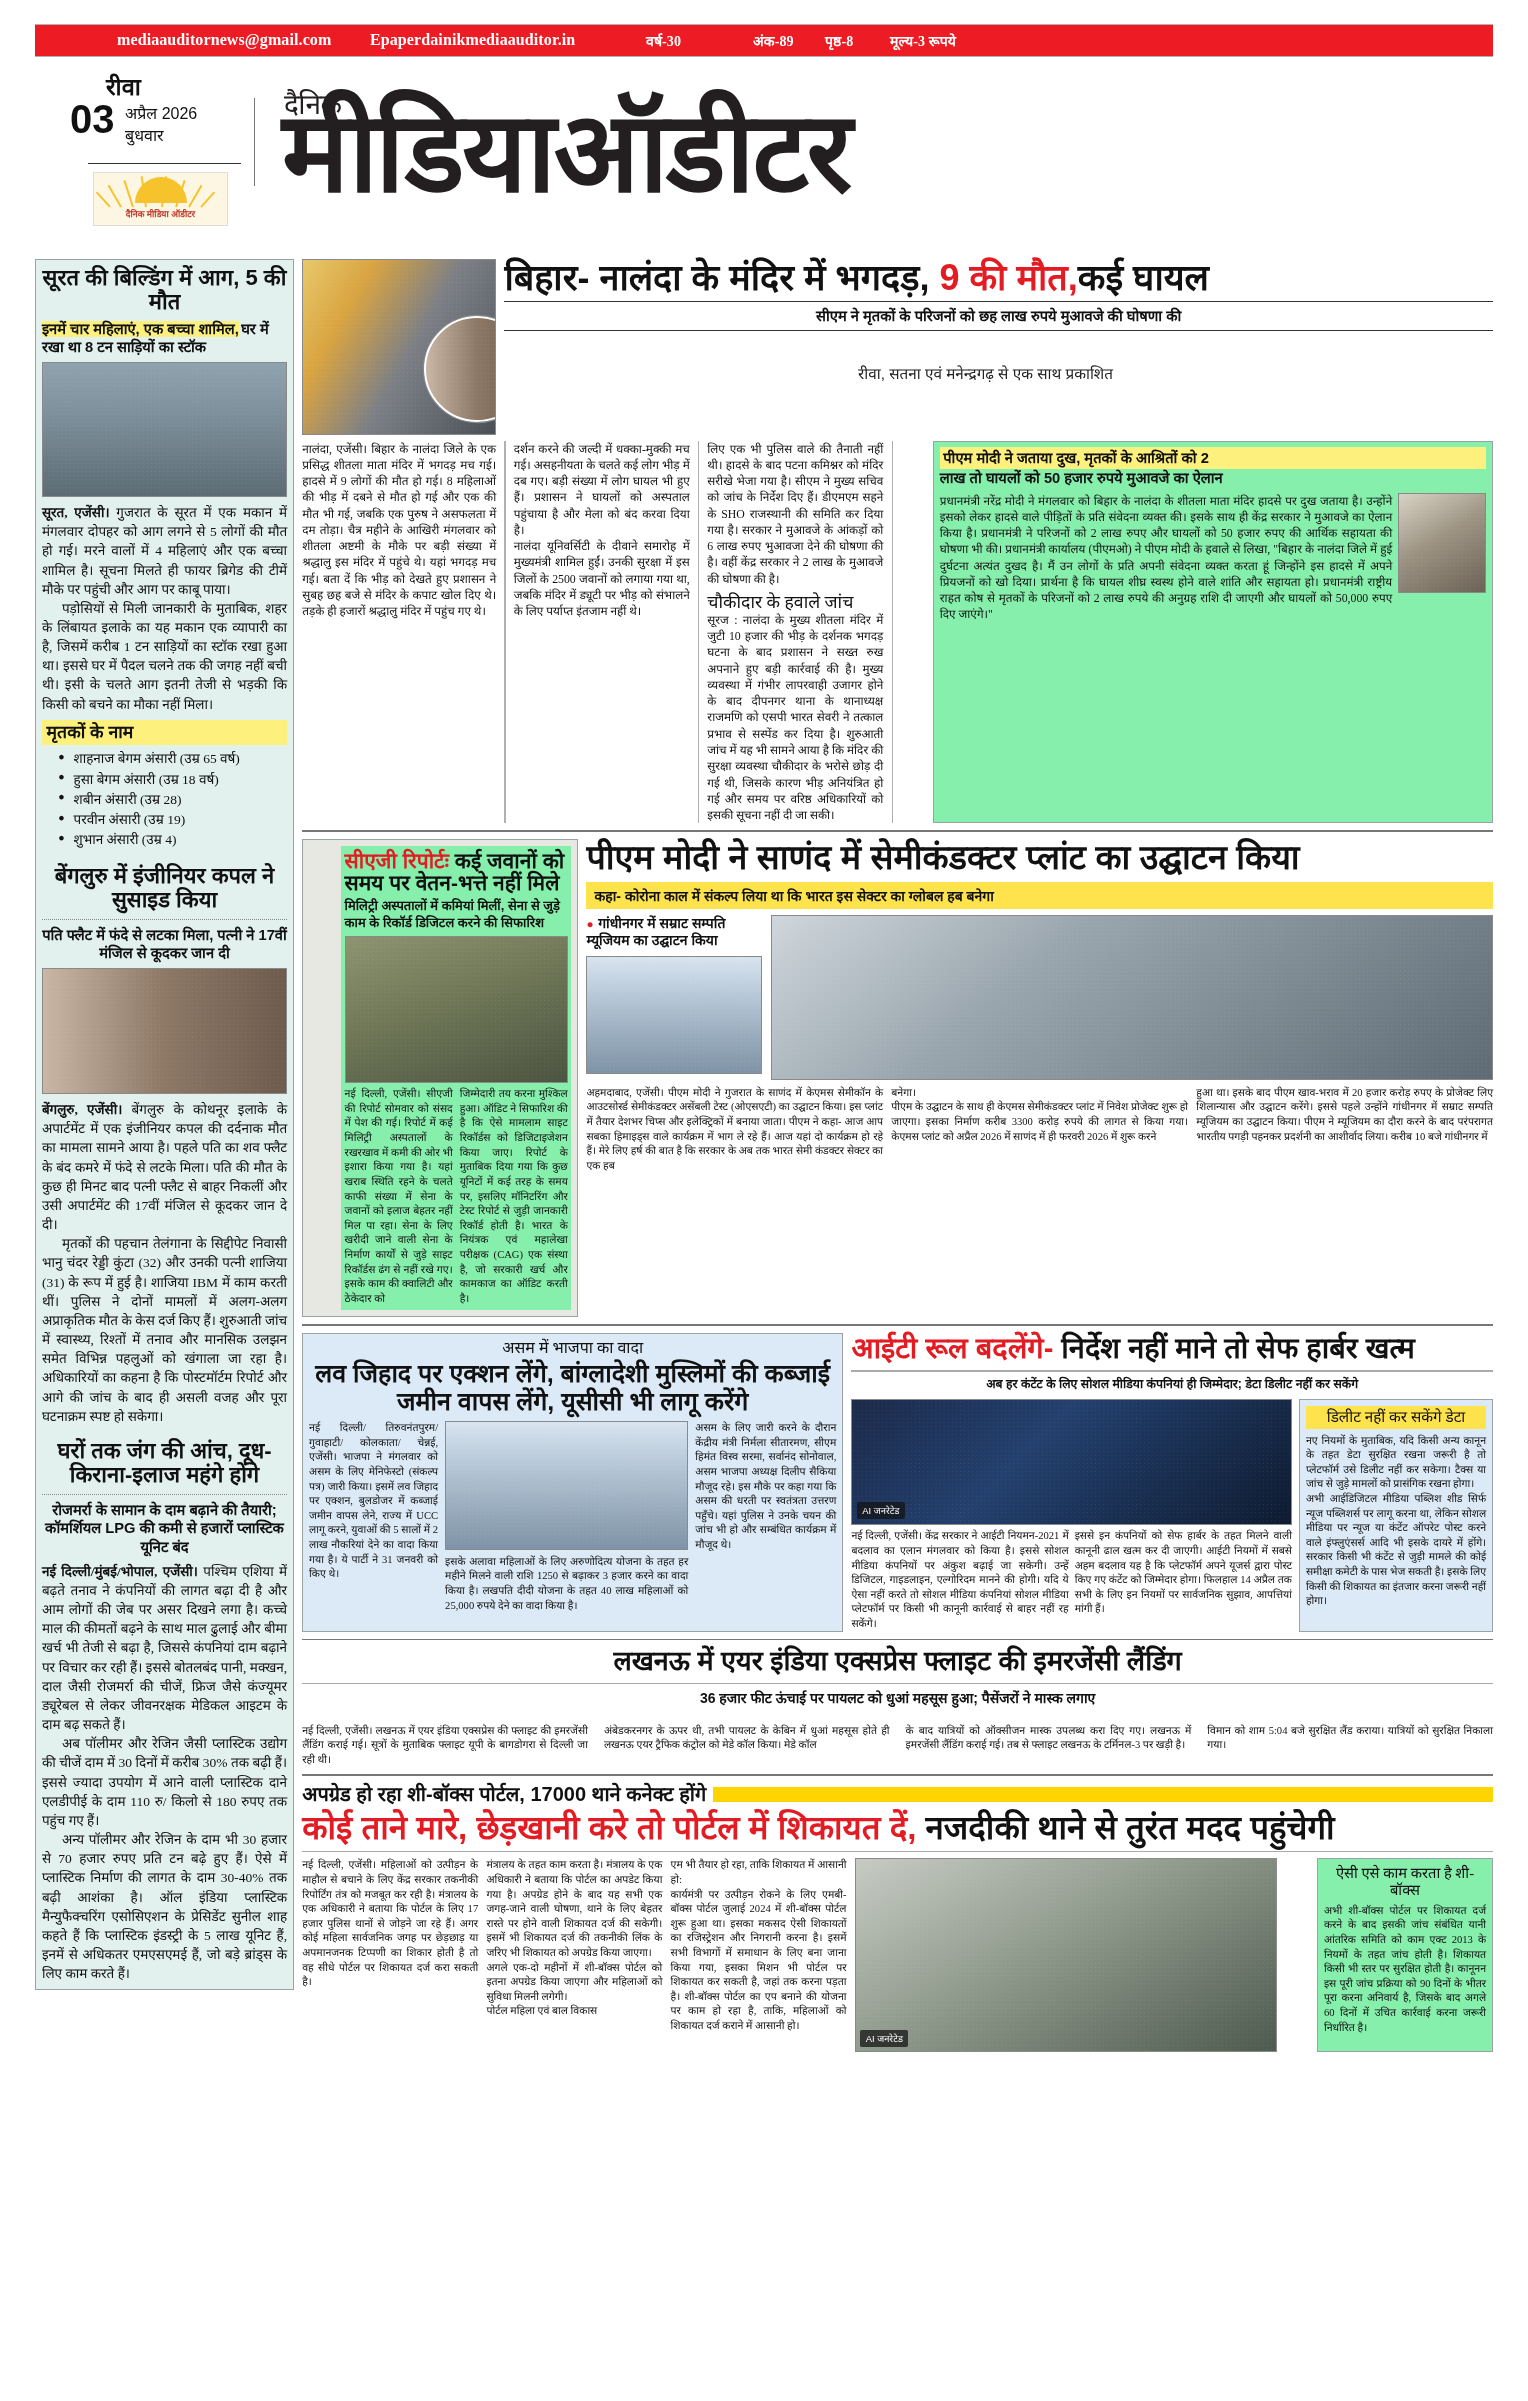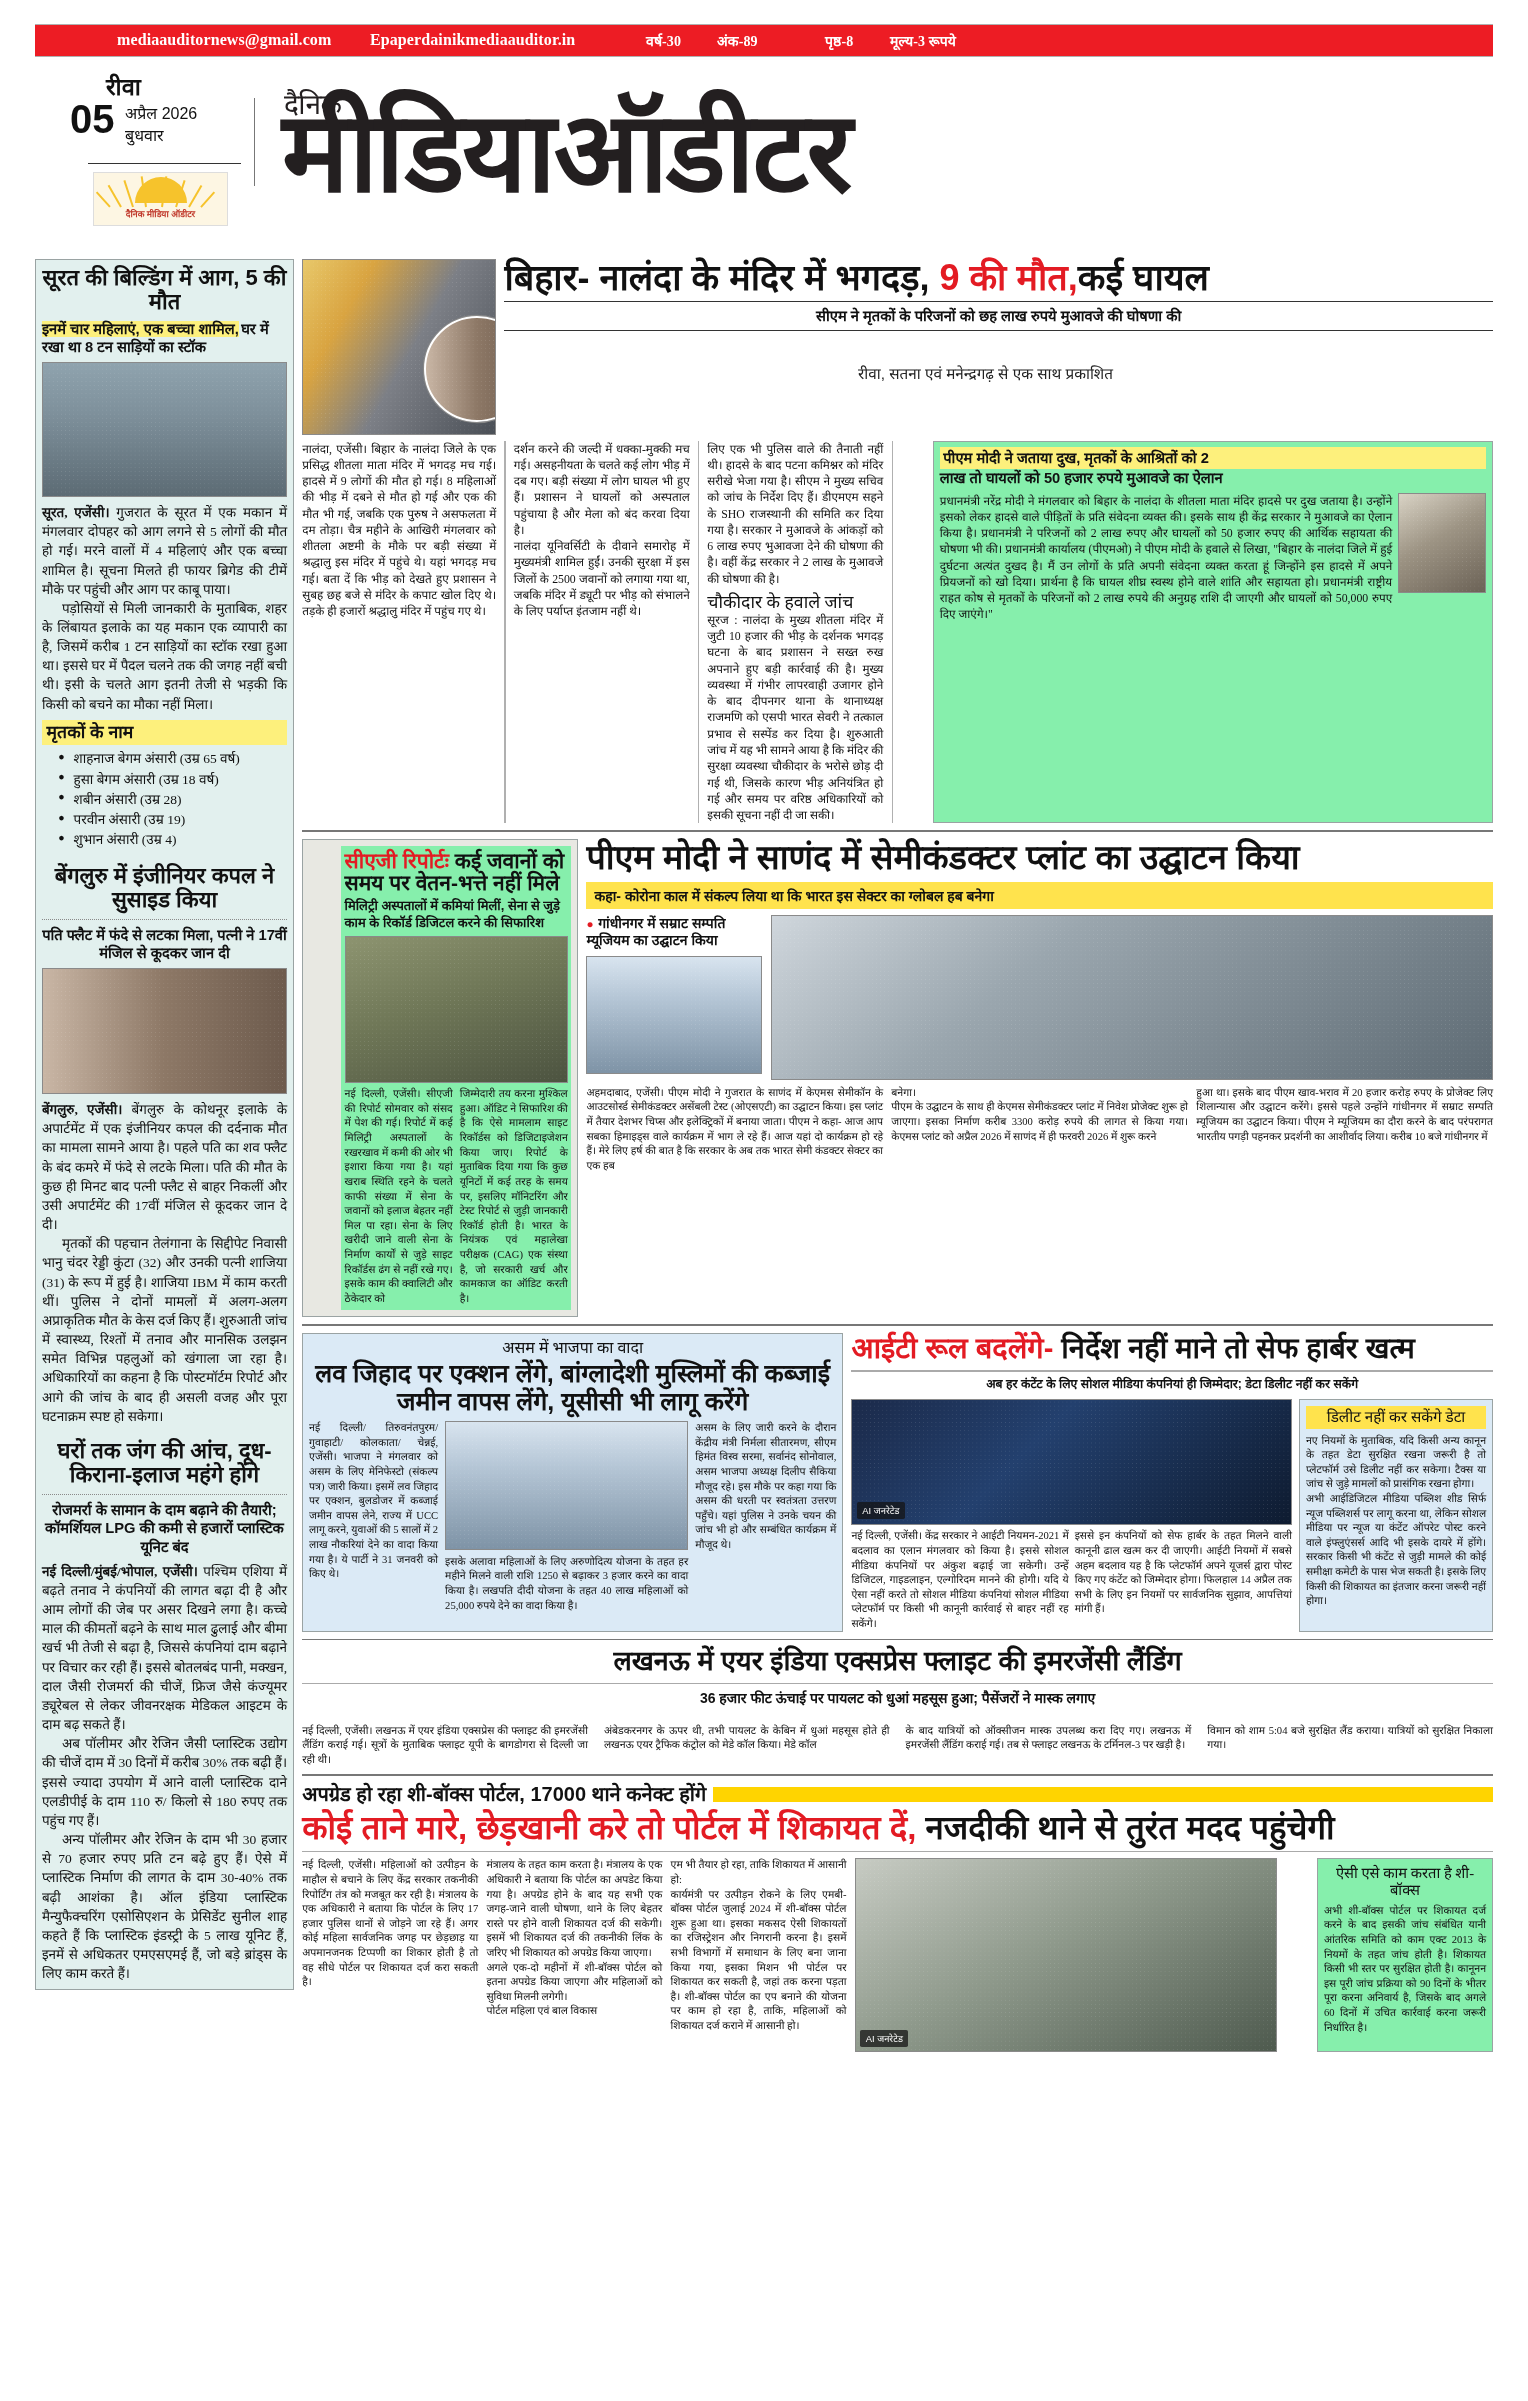--- a/index.html
+++ b/index.html
@@ -23,21 +23,21 @@
     border-bottom: 1.8px solid #b0b0b0;
     position: relative;
   }
   .topbar span {
     color: #fff; font-weight: bold; letter-spacing: 0.1px;
     font-family: "Liberation Serif", serif;
   }
   .tb-email { position: absolute; left: 82px; font-size: 16px; }
   .tb-epaper { position: absolute; left: 335px; font-size: 16px; }
   .tb-vol { position: absolute; left: 611px; font-size: 14px; }
-  .tb-issue { position: absolute; left: 682px; font-size: 14px; }
+  .tb-issue { position: absolute; left: 718px; font-size: 14px; }
   .tb-pages { position: absolute; left: 790px; font-size: 14px; }
   .tb-price { position: absolute; left: 855px; font-size: 14px; }
 
   
   .masthead { height: 194px; position: relative; }
   .md-city {
     position: absolute; left: 71px; top: 13px;
     font-size: 23.5px; font-weight: bold;
     font-family: "Liberation Sans", sans-serif;
   }
@@ -173,21 +173,21 @@
     <span class="tb-vol">वर्ष-30</span>
     <span class="tb-issue">अंक-89</span>
     <span class="tb-pages">पृष्ठ-8</span>
     <span class="tb-price">मूल्य-3 रूपये</span>
   </div>
 
   <div class="masthead">
     <div class="md-city">रीवा</div>
 
     <div class="md-date-wrap">
-      <span class="md-day">05</span>
+      <span class="md-day">03</span>
       <span class="md-dm">
         <div class="md-month">अप्रैल 2026</div>
         <div class="md-weekday">बुधवार</div>
       </span>
     </div>
     <div class="md-rule"></div>
 
     <div class="md-logo">
       <div class="md-rays">
         <div class="md-ray" style="left:15.3px;height:20px;transform:rotate(-42deg)"></div>

